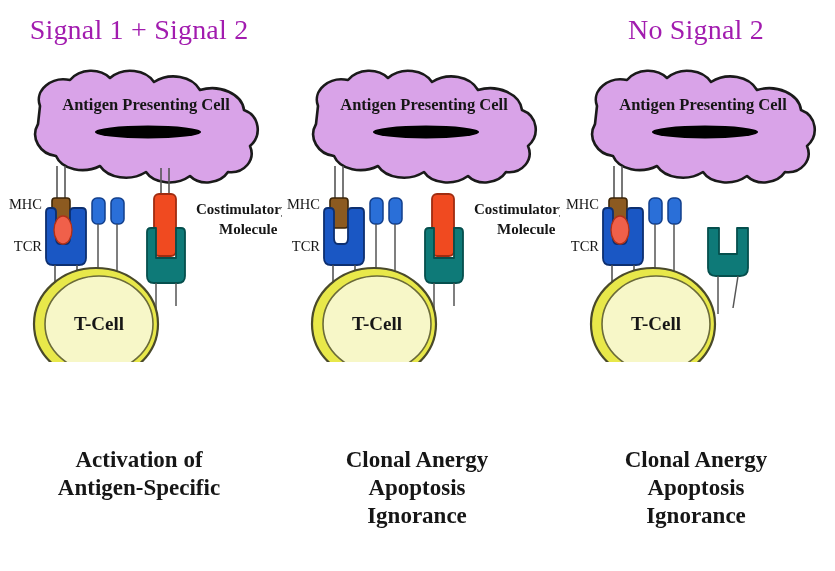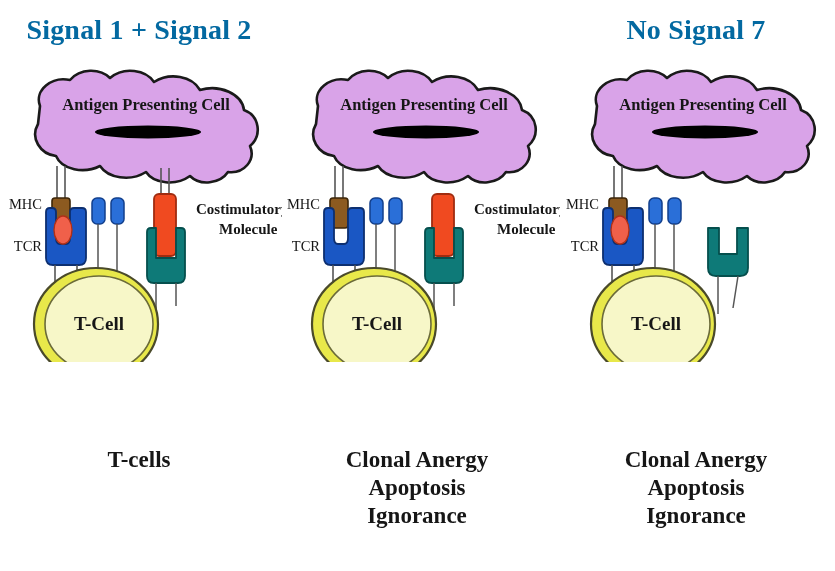--- a/index.html
+++ b/index.html
@@ -11,23 +11,23 @@
   }
   #figure{position:absolute;left:0;top:0;width:835px;height:571px;}
   .panel{position:absolute;top:0;width:278px;height:571px;}
   #panel-0{left:0px;}
   #panel-1{left:278px;}
   #panel-2{left:557px;}
 
   .panel-title{
     position:absolute;left:0;top:14px;width:278px;
     text-align:center;
-    color:#0369a1;
+    color:#a21caf;
     font-family:"Liberation Serif", serif;
-    font-size:28px;font-weight:700;letter-spacing:.2px;
+    font-size:28px;font-weight:400;letter-spacing:.2px;
     white-space:nowrap;
   }
 
   .svg-stage{position:absolute;left:4px;top:62px;width:278px;height:300px;}
 
   .outcome{
     position:absolute;left:0;top:446px;width:278px;
     text-align:center;
     font-family:"Liberation Serif", serif;
     font-size:23px;font-weight:700;color:#161616;
@@ -65,21 +65,22 @@
           <ellipse cx="92" cy="262" rx="62" ry="56" fill="#e8e84a" stroke="#4a4a2a" stroke-width="2.2"></ellipse>
           <ellipse cx="95" cy="262" rx="54" ry="48" fill="#f7f7c8" stroke="#6b6b3a" stroke-width="1.6"></ellipse>
           <text x="95" y="268" text-anchor="middle" font-family="&quot;Liberation Serif&quot;, serif" font-size="19" font-weight="700" fill="#161616">T-Cell</text>
           <text x="38" y="147" text-anchor="end" font-family="&quot;Liberation Serif&quot;, serif" font-size="14.5" font-weight="400" fill="#161616">MHC</text>
           <text x="38" y="189" text-anchor="end" font-family="&quot;Liberation Serif&quot;, serif" font-size="14.5" font-weight="400" fill="#161616">TCR</text>
           <text x="192" y="152" font-family="&quot;Liberation Serif&quot;, serif" font-size="15" font-weight="700" fill="#161616">Costimulatory</text>
           <text x="215" y="172" font-family="&quot;Liberation Serif&quot;, serif" font-size="15" font-weight="700" fill="#161616">Molecule</text>
           <path d="M 103,302 L 121,302 L 121,352 L 131,352 L 112,390 L 93,352 L 103,352 Z" fill="#f5901f"></path>
         </svg></div>
       <div class="outcome">
-        <div>T-cells</div>
+        <div>Activation of</div>
+        <div>Antigen-Specific</div>
       </div>
     </div>
     <div class="panel" id="panel-1">
       <div class="svg-stage"><svg viewBox="0 0 278 300" width="278" height="300" class="cell-svg">
           <path d="M 36,44 C 30,28 48,14 66,18 C 76,6 96,6 106,16 C 120,4 142,8 150,20 C 166,10 188,14 196,28 C 216,22 238,32 240,48 C 256,54 258,74 246,84 C 252,98 240,112 224,110 C 216,122 196,124 186,114 C 172,124 150,122 142,110 C 126,120 104,116 96,104 C 80,112 58,108 52,94 C 36,92 26,76 34,62 Z" fill="#d9a3e8" stroke="#1a1a1a" stroke-width="2.6" stroke-linejoin="round"></path>
           <text x="142" y="48" text-anchor="middle" font-family="&quot;Liberation Serif&quot;, serif" font-size="16.5" font-weight="700" fill="#161616">Antigen Presenting Cell</text>
           <ellipse cx="144" cy="70" rx="53" ry="6.5" fill="#000000"></ellipse>
           <line x1="53" y1="104" x2="53" y2="138" stroke="#555555" stroke-width="1.6"></line>
           <line x1="61" y1="104" x2="61" y2="138" stroke="#555555" stroke-width="1.6"></line>
           <rect x="48" y="136" width="18" height="30" rx="3" fill="#8c5a20" stroke="#3d2608" stroke-width="1.6"></rect>
@@ -103,21 +104,21 @@
           <text x="215" y="172" font-family="&quot;Liberation Serif&quot;, serif" font-size="15" font-weight="700" fill="#161616">Molecule</text>
           <path d="M 103,302 L 121,302 L 121,352 L 131,352 L 112,390 L 93,352 L 103,352 Z" fill="#f5901f"></path>
         </svg></div>
       <div class="outcome">
         <div>Clonal Anergy</div>
         <div>Apoptosis</div>
         <div>Ignorance</div>
       </div>
     </div>
     <div class="panel" id="panel-2">
-      <div class="panel-title">No Signal 7</div>
+      <div class="panel-title">No Signal 2</div>
       <div class="svg-stage"><svg viewBox="0 0 278 300" width="278" height="300" class="cell-svg">
           <path d="M 36,44 C 30,28 48,14 66,18 C 76,6 96,6 106,16 C 120,4 142,8 150,20 C 166,10 188,14 196,28 C 216,22 238,32 240,48 C 256,54 258,74 246,84 C 252,98 240,112 224,110 C 216,122 196,124 186,114 C 172,124 150,122 142,110 C 126,120 104,116 96,104 C 80,112 58,108 52,94 C 36,92 26,76 34,62 Z" fill="#d9a3e8" stroke="#1a1a1a" stroke-width="2.6" stroke-linejoin="round"></path>
           <text x="142" y="48" text-anchor="middle" font-family="&quot;Liberation Serif&quot;, serif" font-size="16.5" font-weight="700" fill="#161616">Antigen Presenting Cell</text>
           <ellipse cx="144" cy="70" rx="53" ry="6.5" fill="#000000"></ellipse>
           <line x1="53" y1="104" x2="53" y2="138" stroke="#555555" stroke-width="1.6"></line>
           <line x1="61" y1="104" x2="61" y2="138" stroke="#555555" stroke-width="1.6"></line>
           <rect x="48" y="136" width="18" height="30" rx="3" fill="#8c5a20" stroke="#3d2608" stroke-width="1.6"></rect>
           <path d="M 42,150 L 42,196 Q 42,203 49,203 L 75,203 Q 82,203 82,196 L 82,150 Q 82,146 78,146 L 70,146 Q 66,146 66,150 L 66,176 Q 66,182 62,182 L 56,182 Q 52,182 52,176 L 52,150 Q 52,146 48,146 L 46,146 Q 42,146 42,150 Z" fill="#1a57c4" stroke="#0d2f70" stroke-width="1.8" stroke-linejoin="round"></path>
           <ellipse cx="59" cy="168" rx="9" ry="14" fill="#f0604a" stroke="#b03018" stroke-width="1.4"></ellipse>
           <line x1="51" y1="203" x2="51" y2="232" stroke="#555555" stroke-width="1.6"></line>

